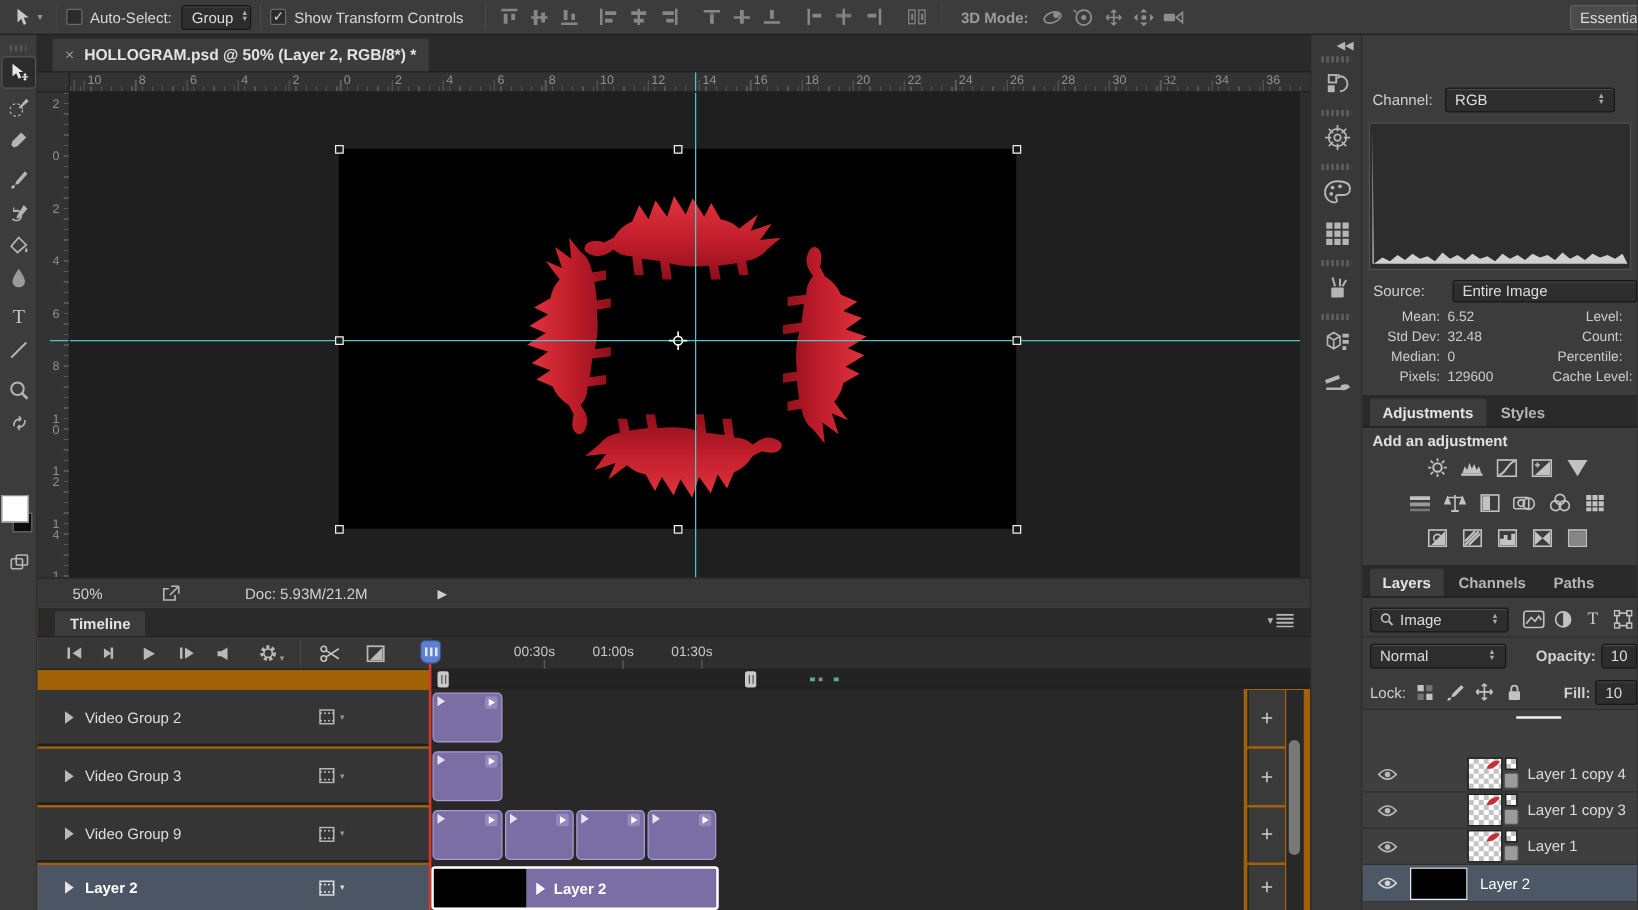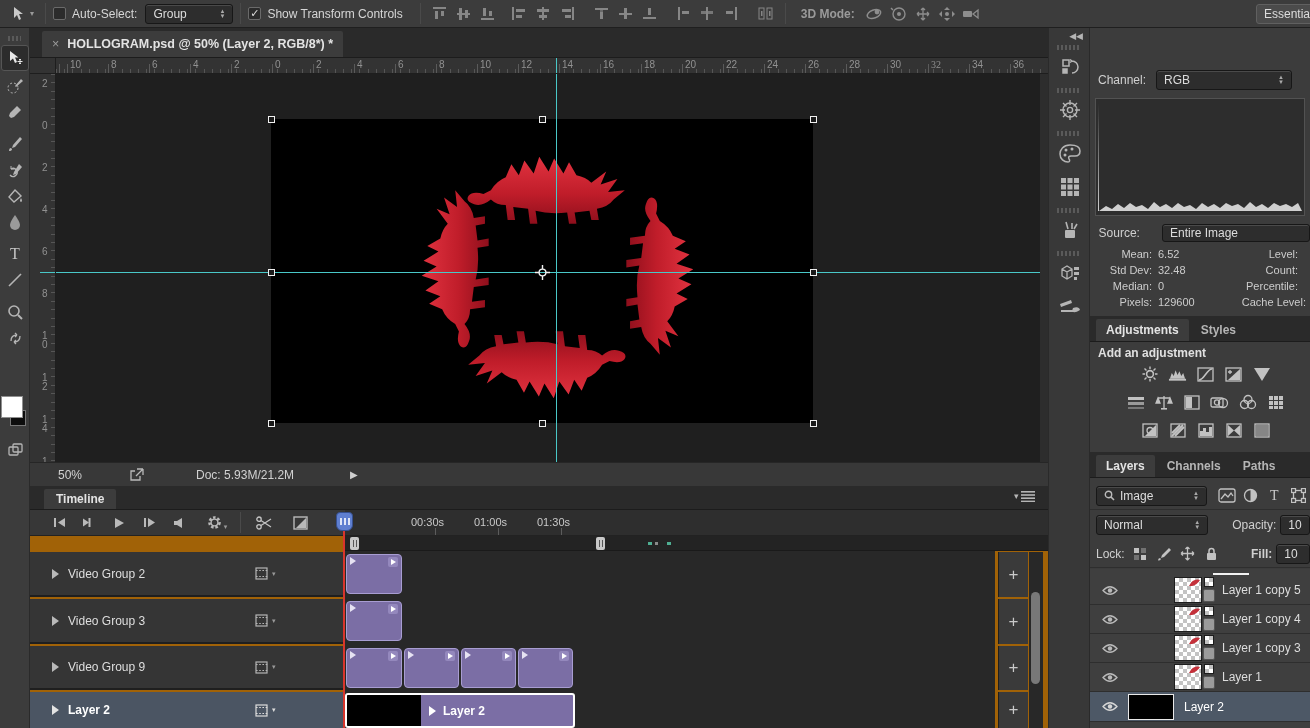--- a/index.html
+++ b/index.html
@@ -46,21 +46,21 @@
   <div class="abs row" style="left:0;top:0;width:1310px;height:28px;background:#3c3c3c;border-bottom:1px solid #1f1f1f;padding-left:6px">
     <span class="icbtn">
         <svg width="16" height="16" viewBox="0 0 16 16">
           <path d="M4,1 L4,12 L7,9 L9,14 L11,13 L9,8 L13,8 Z" fill="#c9c9c9"></path>
         </svg>
       </span>
     <span style="color:#999;font-size:8px;margin-right:4px">▾</span>
     <span class="sep"></span>
     <span class="cb"></span>
     <span style="margin:0 8px 0 6px;color:#d6d6d6">Auto-Select:</span>
-    <span class="ddl" style="width:88px">
+    <span class="ddl" style="width:56px">
         <span>Group</span>
         <span class="updn">▲<br>▼</span>
       </span>
     <span class="sep"></span>
     <span class="cb">✓</span>
     <span style="margin:0 10px 0 6px;color:#d6d6d6">Show Transform Controls</span>
     <span class="sep"></span>
 
     <span class="icbtn">
         <svg width="17" height="15" viewBox="0 0 17 15" fill="#868686">
@@ -826,21 +826,21 @@
             <rect x="0.5" y="10.5" width="4" height="4" fill="#3c3c3c"></rect>
             <rect x="10.5" y="10.5" width="4" height="4" fill="#3c3c3c"></rect>
           </svg>
         </span>
     </div>
     <div class="abs row" style="left:0;top:483px;width:220px;height:28px;padding-left:6px">
       <span class="ddl" style="width:142px">
           <span>Normal</span>
           <span class="updn">▲<br>▼</span>
         </span>
-      <span style="margin-left:24px;color:#d0d0d0;font-weight:normal">Opacity:</span>
+      <span style="margin-left:24px;color:#d0d0d0;font-weight:bold">Opacity:</span>
       <span class="ddl" style="margin-left:4px;width:34px">
           <span>10</span>
         </span>
     </div>
     <div class="abs row" style="left:0;top:512px;width:220px;height:28px;padding-left:6px;border-bottom:1px solid #2e2e2e">
       <span style="color:#d0d0d0">Lock:</span>
       <span class="icbtn" style="margin-left:4px">
           <svg width="14" height="14" viewBox="0 0 14 14" fill="#c2c2c2">
             <rect x="1" y="1" width="5" height="5"></rect>
             <rect x="8" y="1" width="5" height="5" opacity=".4"></rect>
@@ -865,37 +865,20 @@
           </svg>
         </span>
       <span style="margin-left:28px;color:#d0d0d0;font-weight:bold">Fill:</span>
       <span class="ddl" style="margin-left:4px;width:34px">
           <span>10</span>
         </span>
     </div>
 
     <div class="abs" style="left:0;top:541px;width:220px;height:159px;background:#3f3f3f;overflow:hidden">
       <div class="abs" style="left:123px;top:4px;width:36px;height:2px;background:#f2f2f2"></div>
-      <div class="lrow" style="top:7px">
-        <span class="eye" style="margin-left:12px">
-            <svg width="16" height="11" viewBox="0 0 16 11">
-              <path d="M1,5.5 Q8,-2 15,5.5 Q8,13 1,5.5 Z" fill="none" stroke="#b9b9b9" stroke-width="1.3"></path>
-              <circle cx="8" cy="5.5" r="2.2" fill="#b9b9b9"></circle>
-            </svg>
-          </span>
-        <span class="thumbwrap">
-            <span class="abs checker" style="left:0;top:0;width:28px;height:26px"></span>
-            <svg class="abs" style="left:14px;top:1px" width="13" height="9" viewBox="0 0 13 9">
-              <path d="M1,8 Q5,0 12,2 Q9,7 4,8 Z" fill="#c4303a"></path>
-            </svg>
-            <span class="abs checker" style="left:30px;top:0;width:10px;height:10px"></span>
-            <span class="abs" style="left:29px;top:12px;width:12px;height:13px;background:#9b9b9b;border:1px solid #555;border-radius:2px"></span>
-          </span>
-        <span style="margin-left:8px;color:#ddd">Layer 1 copy 5</span>
-      </div>
       <div class="lrow" style="top:36px">
         <span class="eye" style="margin-left:12px">
             <svg width="16" height="11" viewBox="0 0 16 11">
               <path d="M1,5.5 Q8,-2 15,5.5 Q8,13 1,5.5 Z" fill="none" stroke="#b9b9b9" stroke-width="1.3"></path>
               <circle cx="8" cy="5.5" r="2.2" fill="#b9b9b9"></circle>
             </svg>
           </span>
         <span class="thumbwrap">
             <span class="abs checker" style="left:0;top:0;width:28px;height:26px"></span>
             <svg class="abs" style="left:14px;top:1px" width="13" height="9" viewBox="0 0 13 9">

